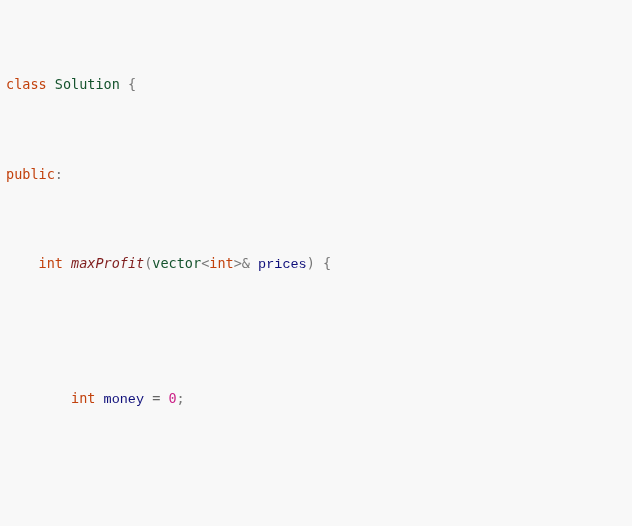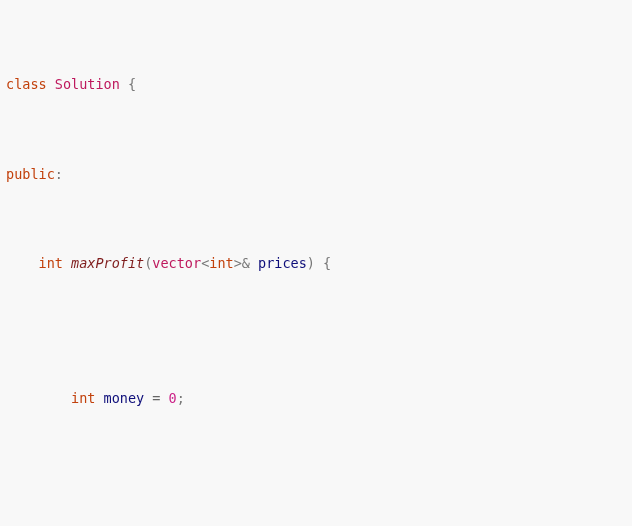--- a/index.html
+++ b/index.html
@@ -19,22 +19,22 @@
     line-height: 22.4px;
     white-space: pre;
     letter-spacing: 0px;
   }
   .line {
     height: 22.4px;
     white-space: pre;
   }
   
   .kw      { color: #c2410c; }   
-  .type    { color: #be185d; }   
-  .name    { color: #0e0e7a; }   
+  .type    { color: #14532d; }   
+  .name    { color: #0e0e7a; font-family: Liberation Mono, monospace; }   
   .fn      { color: #7f1d1d; font-style: italic; }   
   .num     { color: #cc2288; }   
   .punc    { color: #777777; }   
   .op      { color: #666666; }
 </style>
 </head>
 <body>
 
 <div id="code-block">
 

